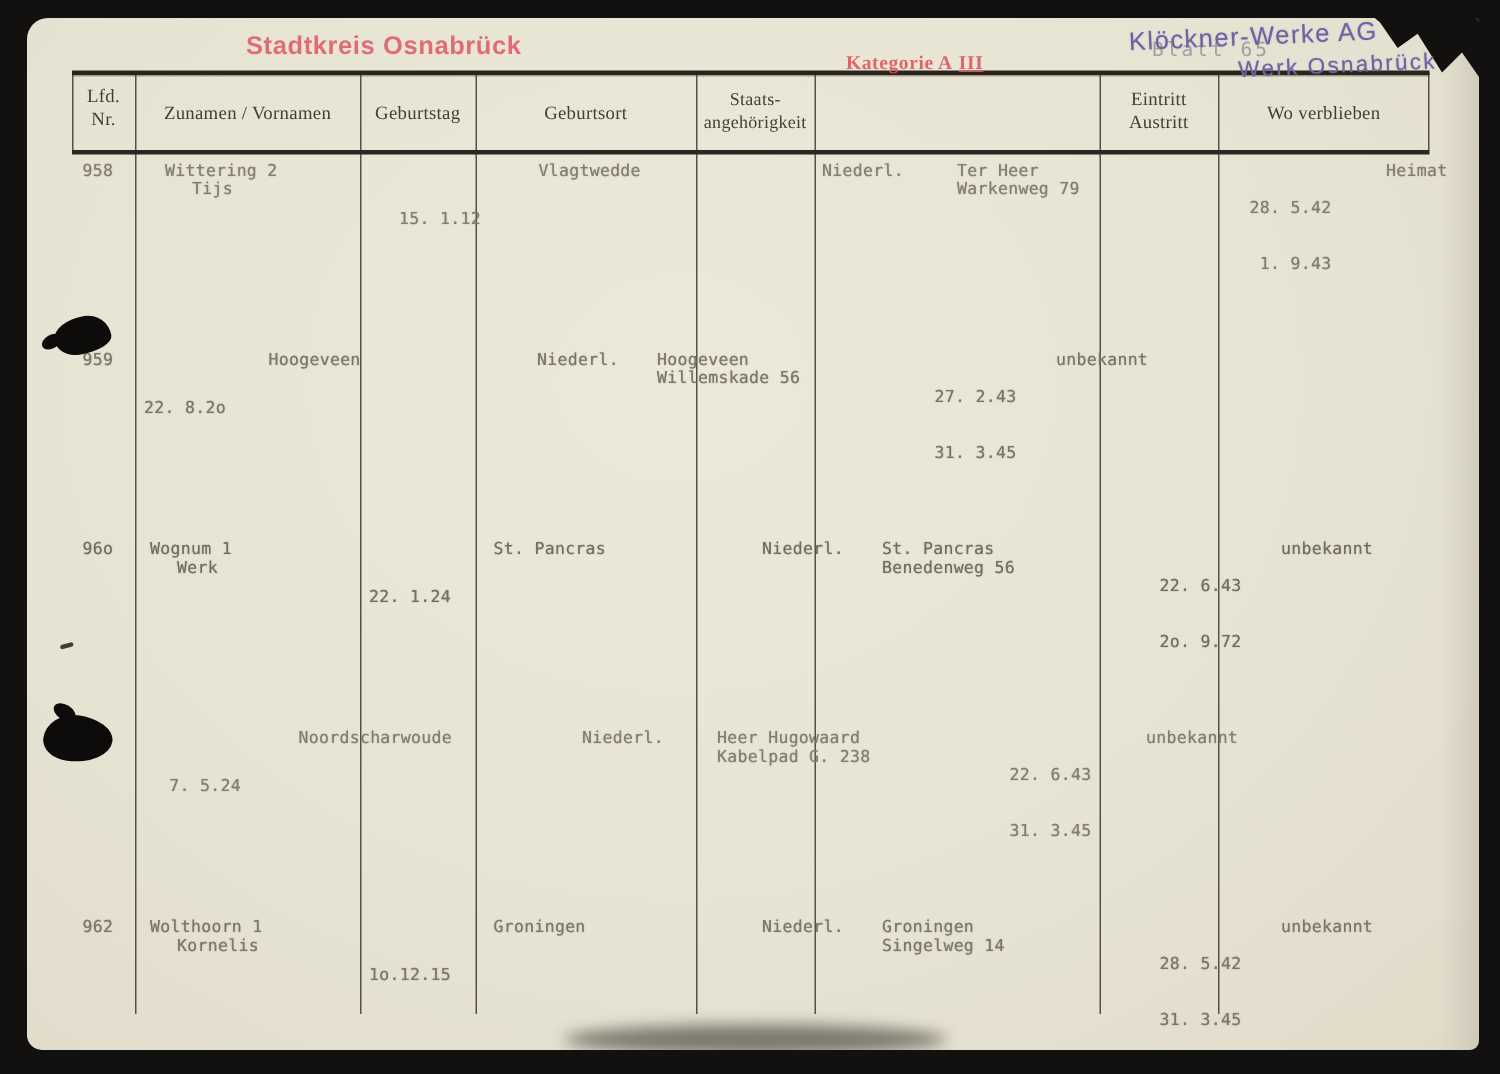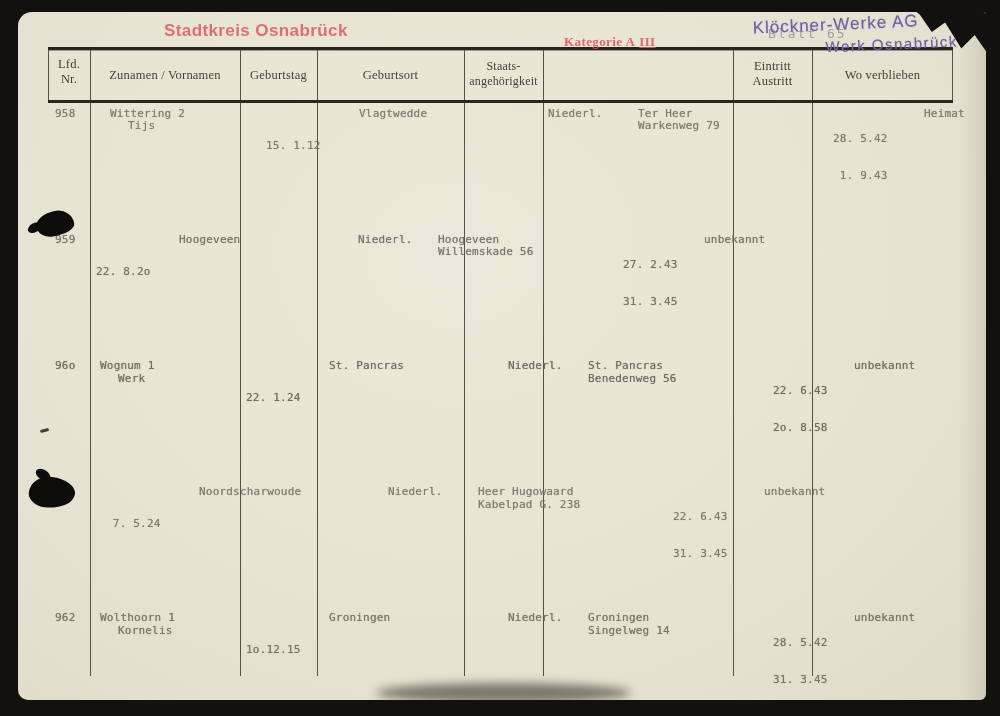--- a/index.html
+++ b/index.html
@@ -185,21 +185,21 @@
     </div>
     <div class="cell c-bdate">22. 1.24</div>
     <div class="cell c-bplace">St. Pancras</div>
     <div class="cell c-nat">Niederl.</div>
     <div class="cell c-addr">
       <div>St. Pancras</div>
       <div>Benedenweg 56</div>
     </div>
     <div class="cell c-entry">
       <div>22. 6.43</div>
-      <div>2o. 8.58</div>
+      <div>2o. 9.72</div>
       <div></div>
     </div>
     <div class="cell c-stay">unbekannt</div>
   </div>
 
   <div class="row">
     <div class="cell c-nr">961</div>
     <div class="cell c-bdate"> 7. 5.24</div>
     <div class="cell c-bplace">Noordscharwoude</div>
     <div class="cell c-nat">Niederl.</div>

